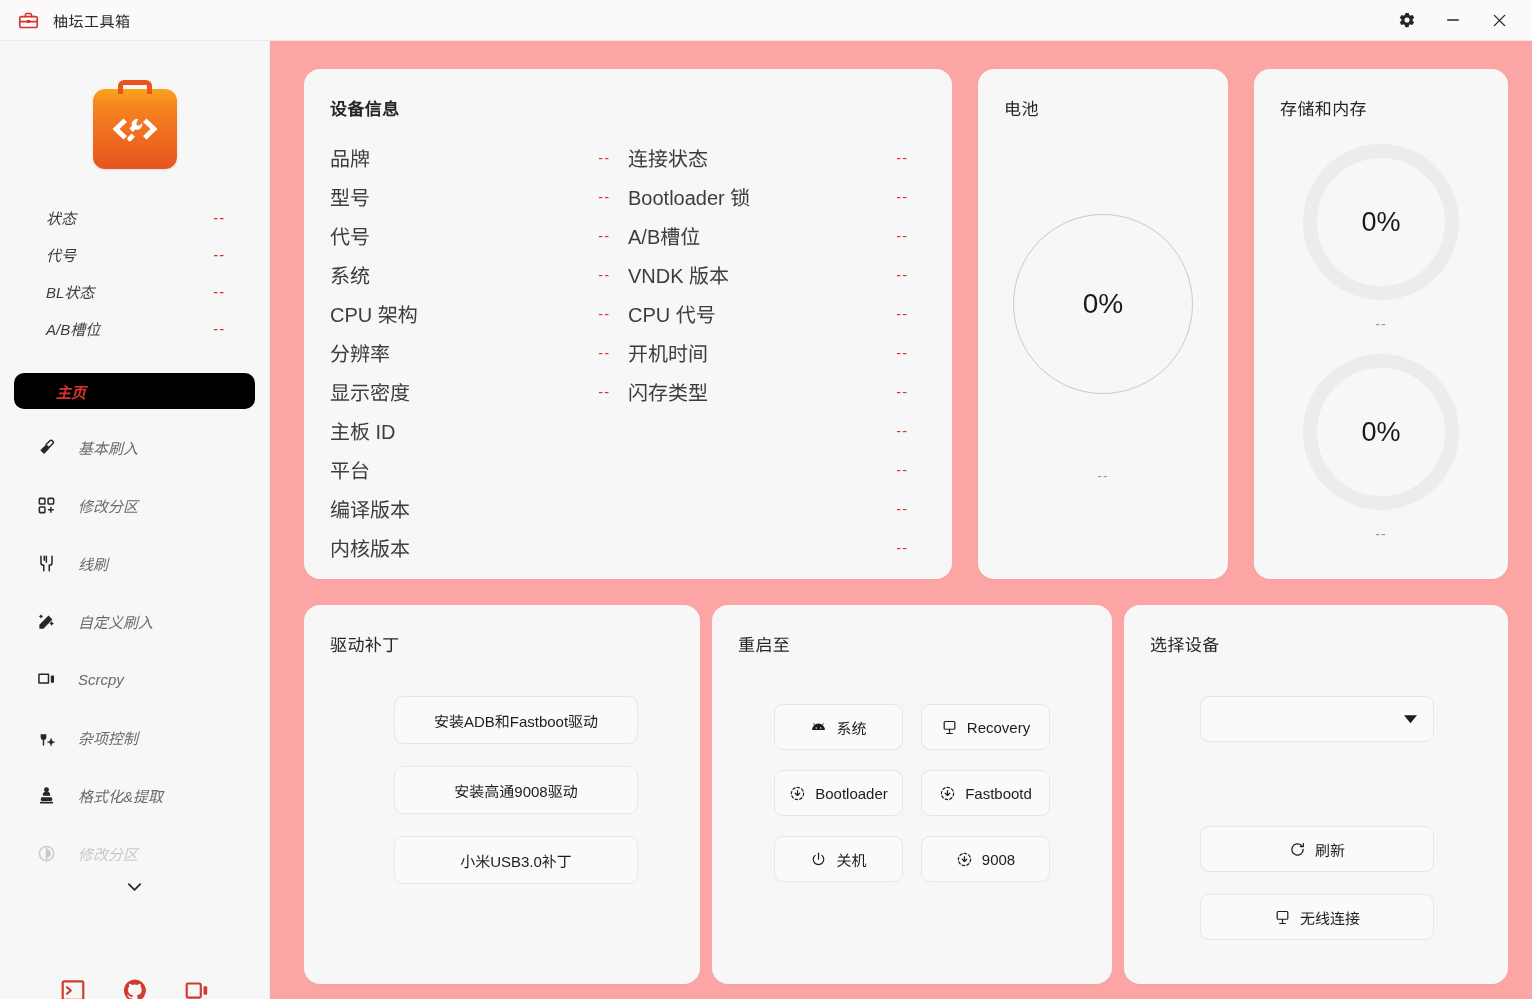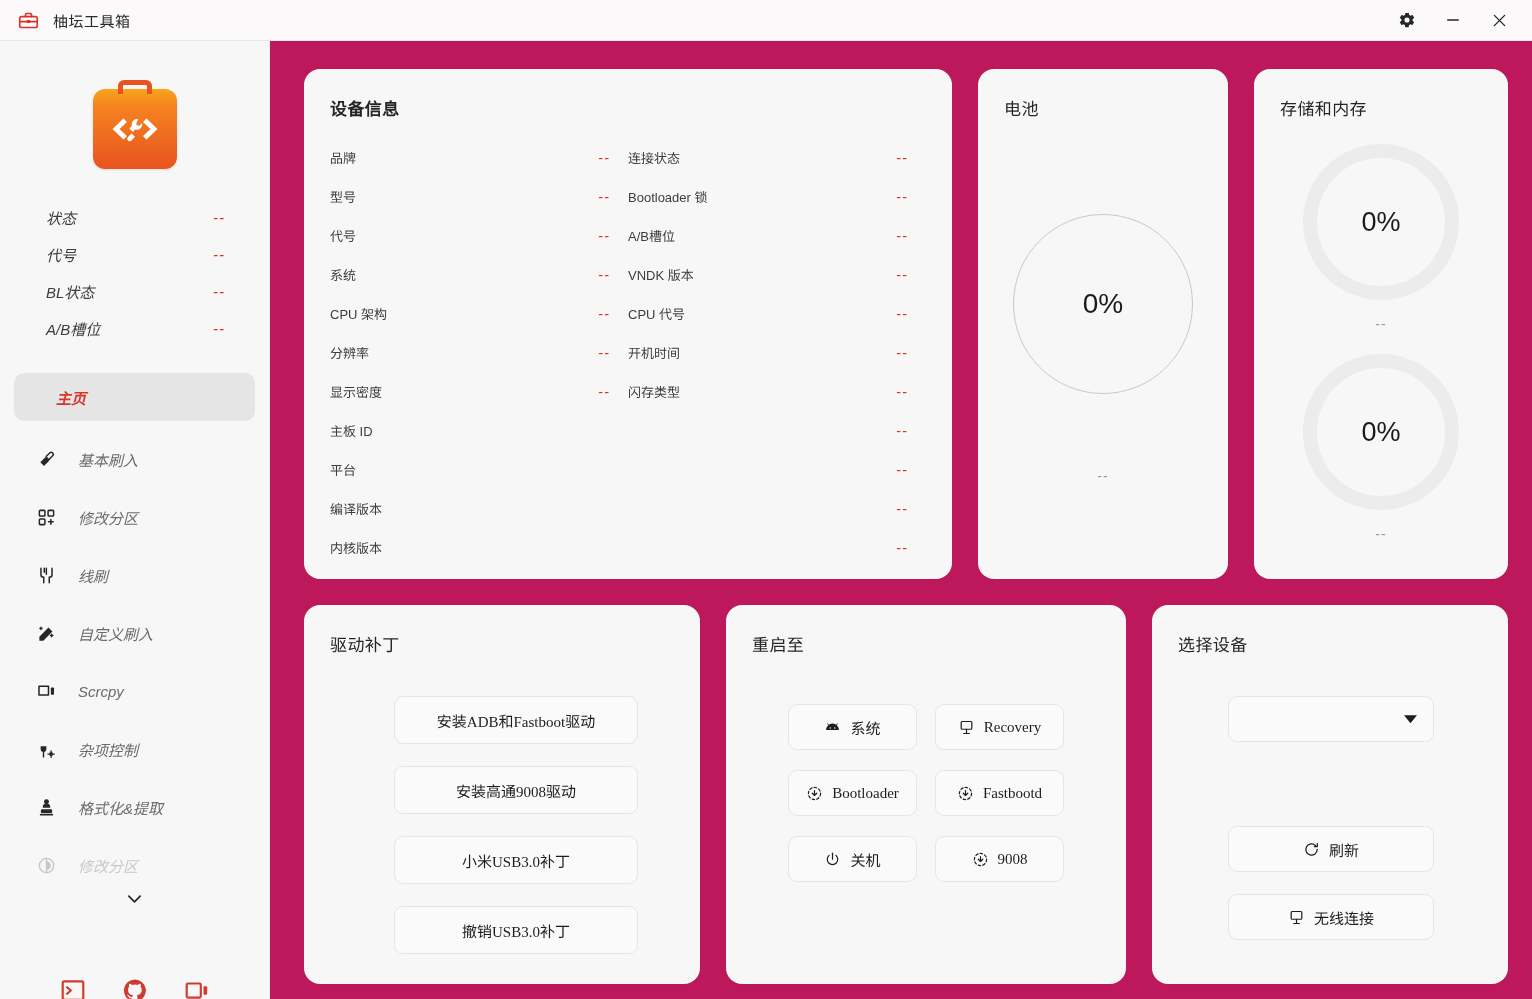--- a/index.html
+++ b/index.html
@@ -63,60 +63,60 @@
   }
   .status-row .val { color: #d7352c; font-size: 15px; letter-spacing: 1px; }
 
   .nav { margin-top: 26px; padding: 0 14px; flex: 1; position: relative; }
   .nav-item {
     display: flex; align-items: center; gap: 22px;
     height: 44px; padding: 0 22px; margin-bottom: 14px;
     border-radius: 10px; font-size: 15px; color: #6b6b6b; cursor: default;
   }
   .nav-item.active {
-    background: #e5e5e5; color: #d7352c; font-weight: 600; height: 48px;
+    background: #000000; color: #d7352c; font-weight: 600; height: 36px;
     padding-left: 42px; margin-bottom: 16px;
   }
   .nav-item .ico { width: 20px; height: 20px; display: flex; align-items: center; justify-content: center; flex: 0 0 20px; }
   .nav-item.faded { color: #b9b9b9; opacity: .75; }
   .nav-item.faded .ico svg { stroke: #b9b9b9; }
   .nav-scroll-chevron { display: flex; justify-content: center; margin-top: -8px; }
 
   .sidebar-footer {
     position: absolute; bottom: -6px; left: 0; right: 1px;
     display: flex; gap: 36px; padding: 0 58px 0 60px; align-items: flex-end; height: 42px;
   }
   .sidebar-footer .fico { width: 28px; height: 28px; display: flex; align-items: flex-start; justify-content: center; overflow: hidden; }
 
   
   .main {
-    flex: 1; background: #be185d;
+    flex: 1; background: #fca5a5;
     padding: 28px 24px 15px 34px;
     display: flex; flex-direction: column; gap: 26px;
     overflow: hidden;
   }
   .row-top { display: flex; gap: 26px; height: 510px; min-height: 510px; }
-  .row-bottom { display: flex; gap: 26px; flex: 1; font-family: Liberation Serif, serif; }
+  .row-bottom { display: flex; gap: 12px; flex: 1; }
 
   .card {
     background: #f7f7f7; border-radius: 16px;
     padding: 26px 26px 20px 26px;
     box-shadow: 0 1px 2px rgba(0,0,0,.03);
     position: relative;
   }
   .card-title { font-size: 17px; font-weight: 700; color: #262626; margin-bottom: 18px; letter-spacing: .4px; }
   .card-title.light { font-weight: 400; }
 
   
   .card-device { flex: 1 1 648px; width: 648px; }
   .dev-grid { display: flex; flex-direction: column; gap: 0; margin-top: 6px; }
   .dev-line { display: flex; align-items: center; height: 39px; }
   .dev-cell { display: flex; align-items: center; flex: 1 1 50%; }
   .dev-cell.full { flex: 1 1 100%; }
-  .dev-key { font-size: 13px; color: #3d3d3d; white-space: nowrap; }
+  .dev-key { font-size: 20px; color: #3d3d3d; white-space: nowrap; }
   .dev-val { margin-left: auto; padding-right: 18px; color: #d7352c; font-size: 14.5px; letter-spacing: 1px; }
   .dev-cell.full .dev-val { padding-right: 18px; }
 
   
   .card-battery { width: 250px; min-width: 250px; display: flex; flex-direction: column; }
   .ring-area { flex: 1; display: flex; flex-direction: column; align-items: center; justify-content: center; }
   .ring-thin {
     width: 180px; height: 180px; border-radius: 50%;
     border: 1.4px solid #c9c9c9;
     display: flex; align-items: center; justify-content: center;
@@ -514,23 +514,20 @@
           <div class="driver-btns">
             <button class="btn">
               <span>安装ADB和Fastboot驱动</span>
             </button>
             <button class="btn">
               <span>安装高通9008驱动</span>
             </button>
             <button class="btn">
               <span>小米USB3.0补丁</span>
             </button>
-            <button class="btn">
-              <span>撤销USB3.0补丁</span>
-            </button>
           </div>
         </section>
 
         <section class="card card-reboot">
           <div class="card-title light">重启至</div>
           <div class="reboot-grid">
 
             <button class="btn">
               <span class="ic">
                 <svg width="17" height="17" viewBox="0 0 24 24" fill="#1d1d1d">

